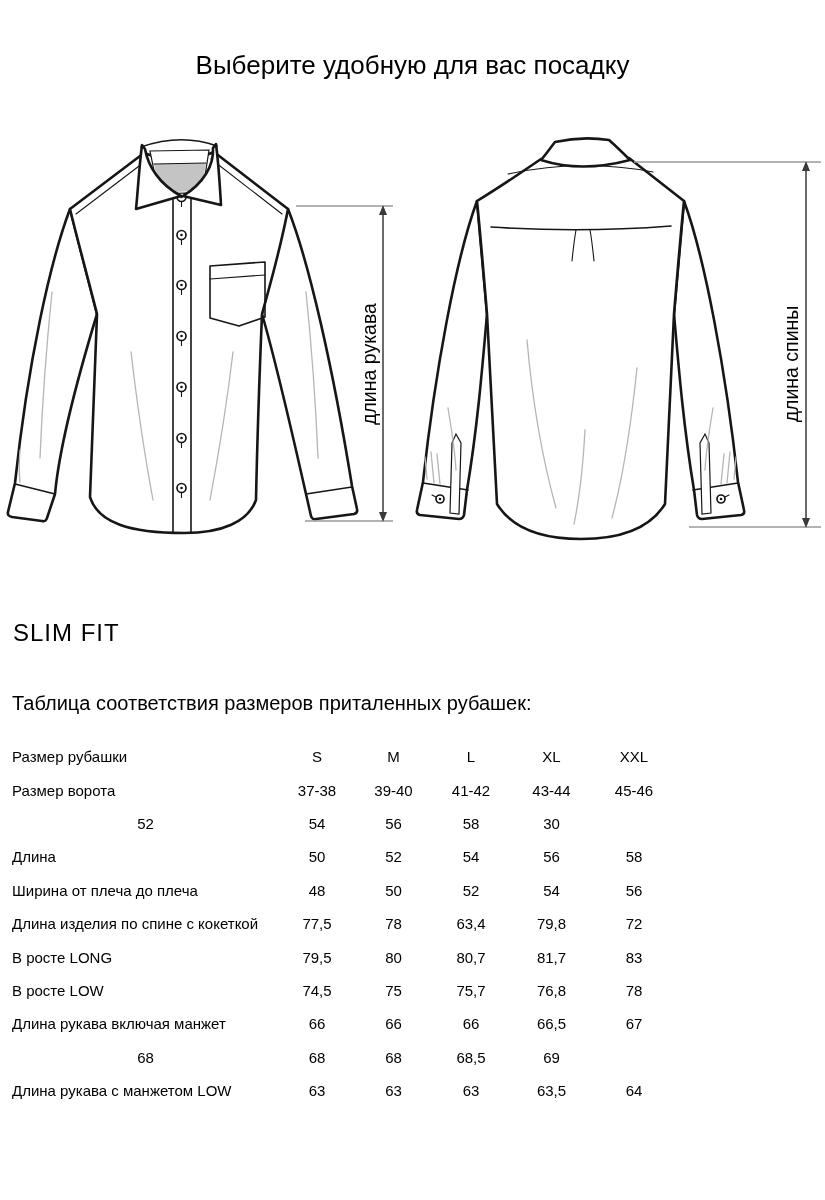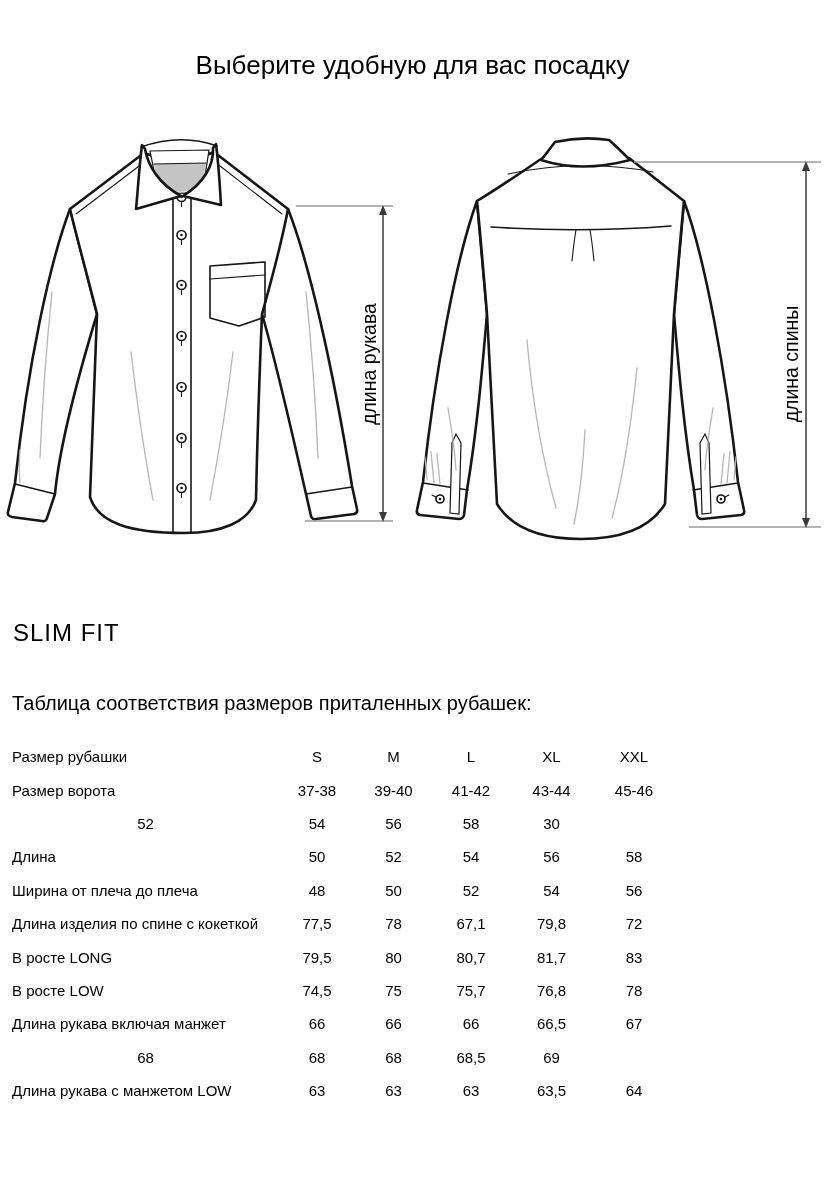--- a/index.html
+++ b/index.html
@@ -220,21 +220,21 @@
         <div class="tcell">48</div>
         <div class="tcell">50</div>
         <div class="tcell">52</div>
         <div class="tcell">54</div>
         <div class="tcell">56</div>
       </div>
       <div class="trow">
         <div class="tlabel">Длина изделия по спине с кокеткой</div>
         <div class="tcell">77,5</div>
         <div class="tcell">78</div>
-        <div class="tcell">67,1</div>
+        <div class="tcell">63,4</div>
         <div class="tcell">79,8</div>
         <div class="tcell">72</div>
       </div>
       <div class="trow">
         <div class="tlabel">В росте LONG</div>
         <div class="tcell">79,5</div>
         <div class="tcell">80</div>
         <div class="tcell">80,7</div>
         <div class="tcell">81,7</div>
         <div class="tcell">83</div>

